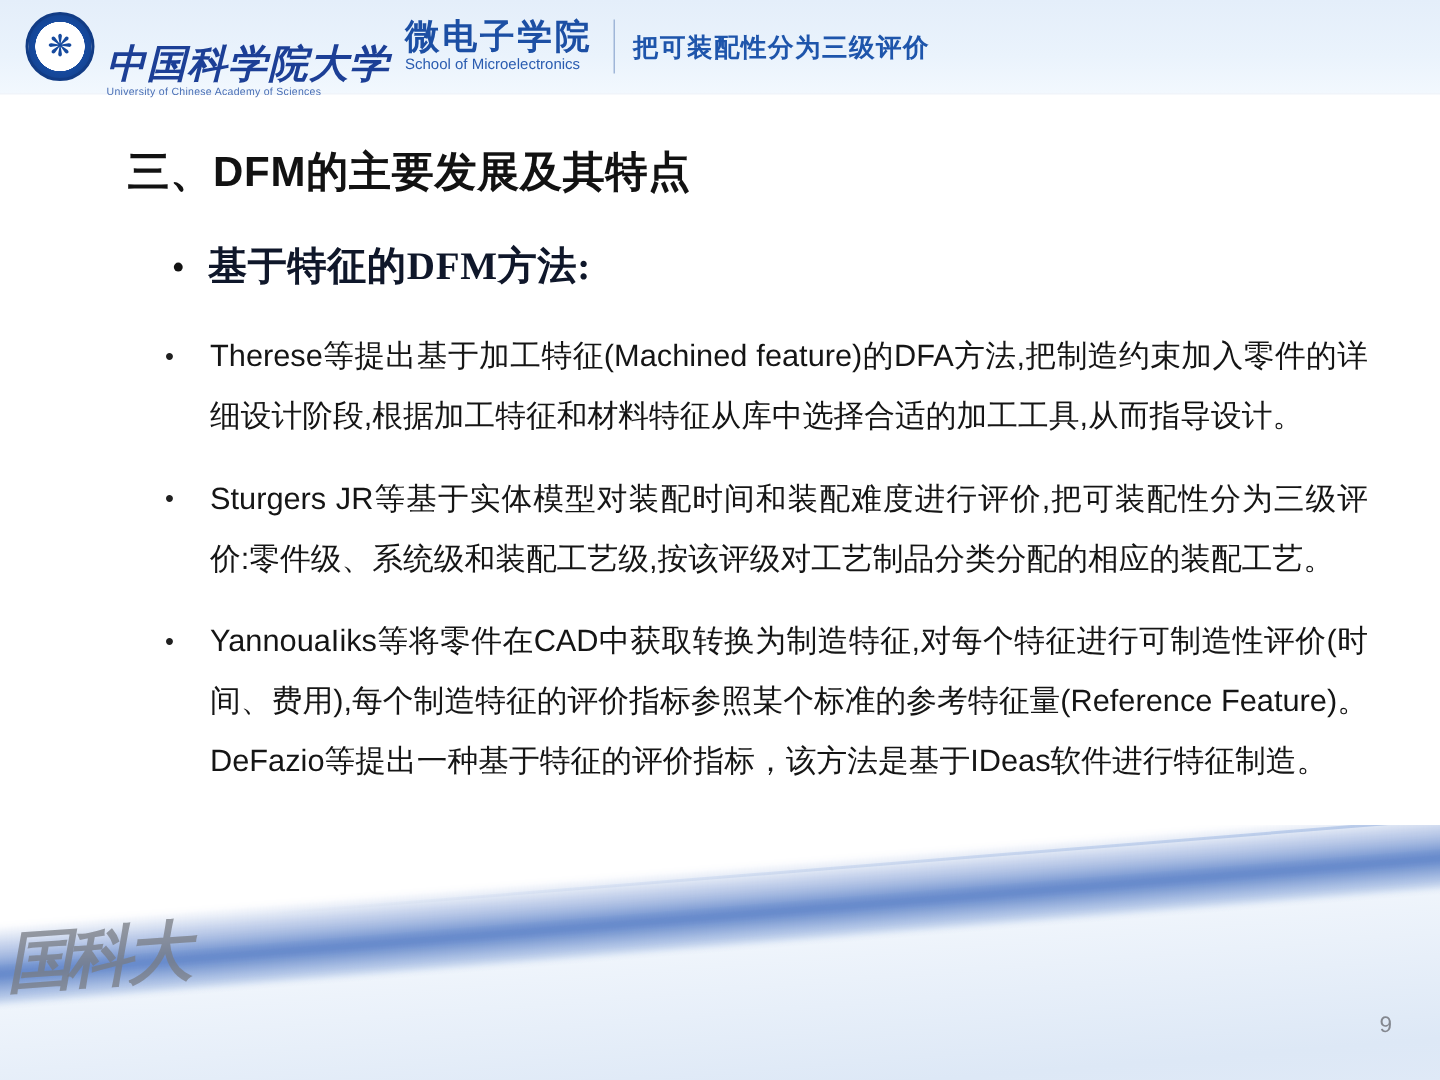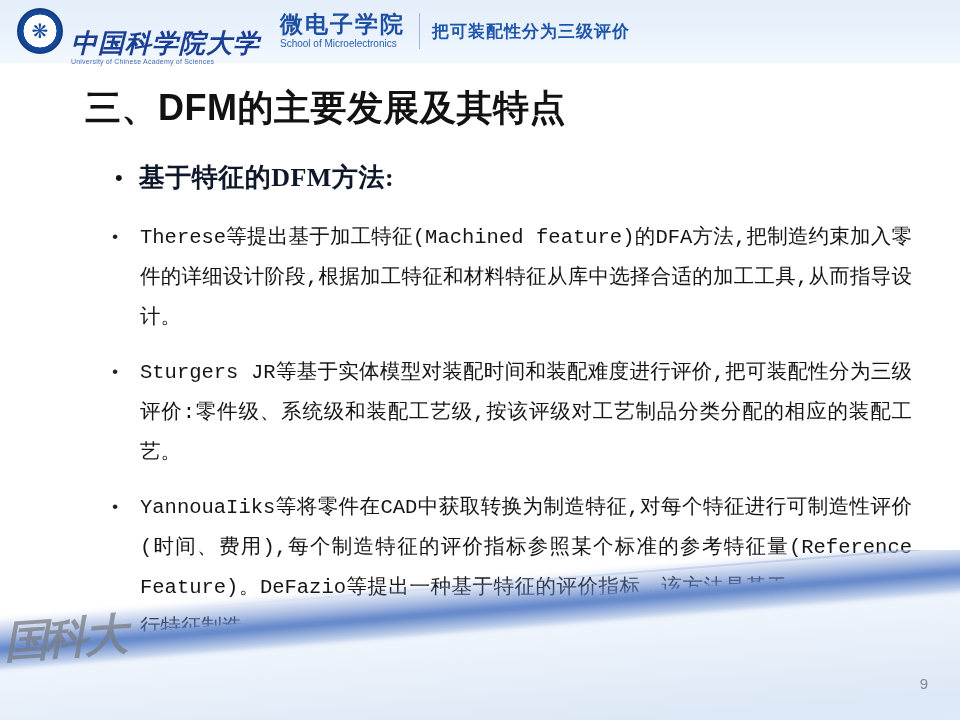--- a/index.html
+++ b/index.html
@@ -25,30 +25,30 @@
     display:flex;align-items:center;justify-content:center;
     color:#164a9e;font-size:20px;line-height:1;
   }
   .univ-block{margin-left:8px;display:flex;flex-direction:column;align-items:flex-start;margin-top:32px;}
   .univ-cn{
     font-family:"DejaVu Serif","Liberation Serif",serif;
     font-style:italic;font-weight:700;font-size:26px;color:#1c3f96;
     letter-spacing:1px;line-height:1;white-space:nowrap;
   }
   .univ-en{font-size:7px;color:#4a6fb5;margin-top:2px;letter-spacing:.2px;white-space:nowrap;}
-  .school-block{margin-left:20px;display:flex;flex-direction:column;align-items:flex-start;}
+  .school-block{margin-left:10px;display:flex;flex-direction:column;align-items:flex-start;}
   .school-cn{font-weight:700;font-size:23px;color:#1c4fa4;line-height:1;letter-spacing:2px;white-space:nowrap;}
   .school-en{font-size:10px;color:#2a5cb0;margin-top:2px;white-space:nowrap;}
   .header-divider{width:1px;height:36px;background:#9fb6d8;margin:0 12px 0 14px;}
   .accreditation{font-weight:700;font-size:17px;color:#1e55ab;letter-spacing:1px;white-space:nowrap;}
 
   
   .slide-title{
-    position:absolute;left:85px;top:84px;
-    font-weight:700;font-size:36px;color:#121212;letter-spacing:.5px;
+    position:absolute;left:85px;top:96px;
+    font-weight:700;font-size:28px;color:#121212;letter-spacing:.5px;
   }
 
   
   .section-heading{
     position:absolute;left:115px;top:160px;display:flex;align-items:center;
   }
   .section-heading .lvl1-bullet{
     color:#121212;font-size:22px;margin-right:16px;line-height:1;
   }
   .section-heading .txt{
@@ -56,21 +56,21 @@
     font-weight:700;font-size:26px;color:#0f172a;letter-spacing:.5px;
   }
 
   
   .bullets{
     position:absolute;left:140px;top:218px;width:772px;
     margin:0;padding:0;list-style:none;
   }
   .bullets li{
     position:relative;
-    font-family:Liberation Mono, monospace;
+    font-family:Liberation Sans, sans-serif;
     font-size:20.5px;color:#151515;line-height:40px;
     text-align:justify;margin-bottom:15px;
   }
   .bullets li::before{
     content:"\2022";
     position:absolute;left:-30px;top:0;
     font-size:17px;color:#202020;
   }
 
   

